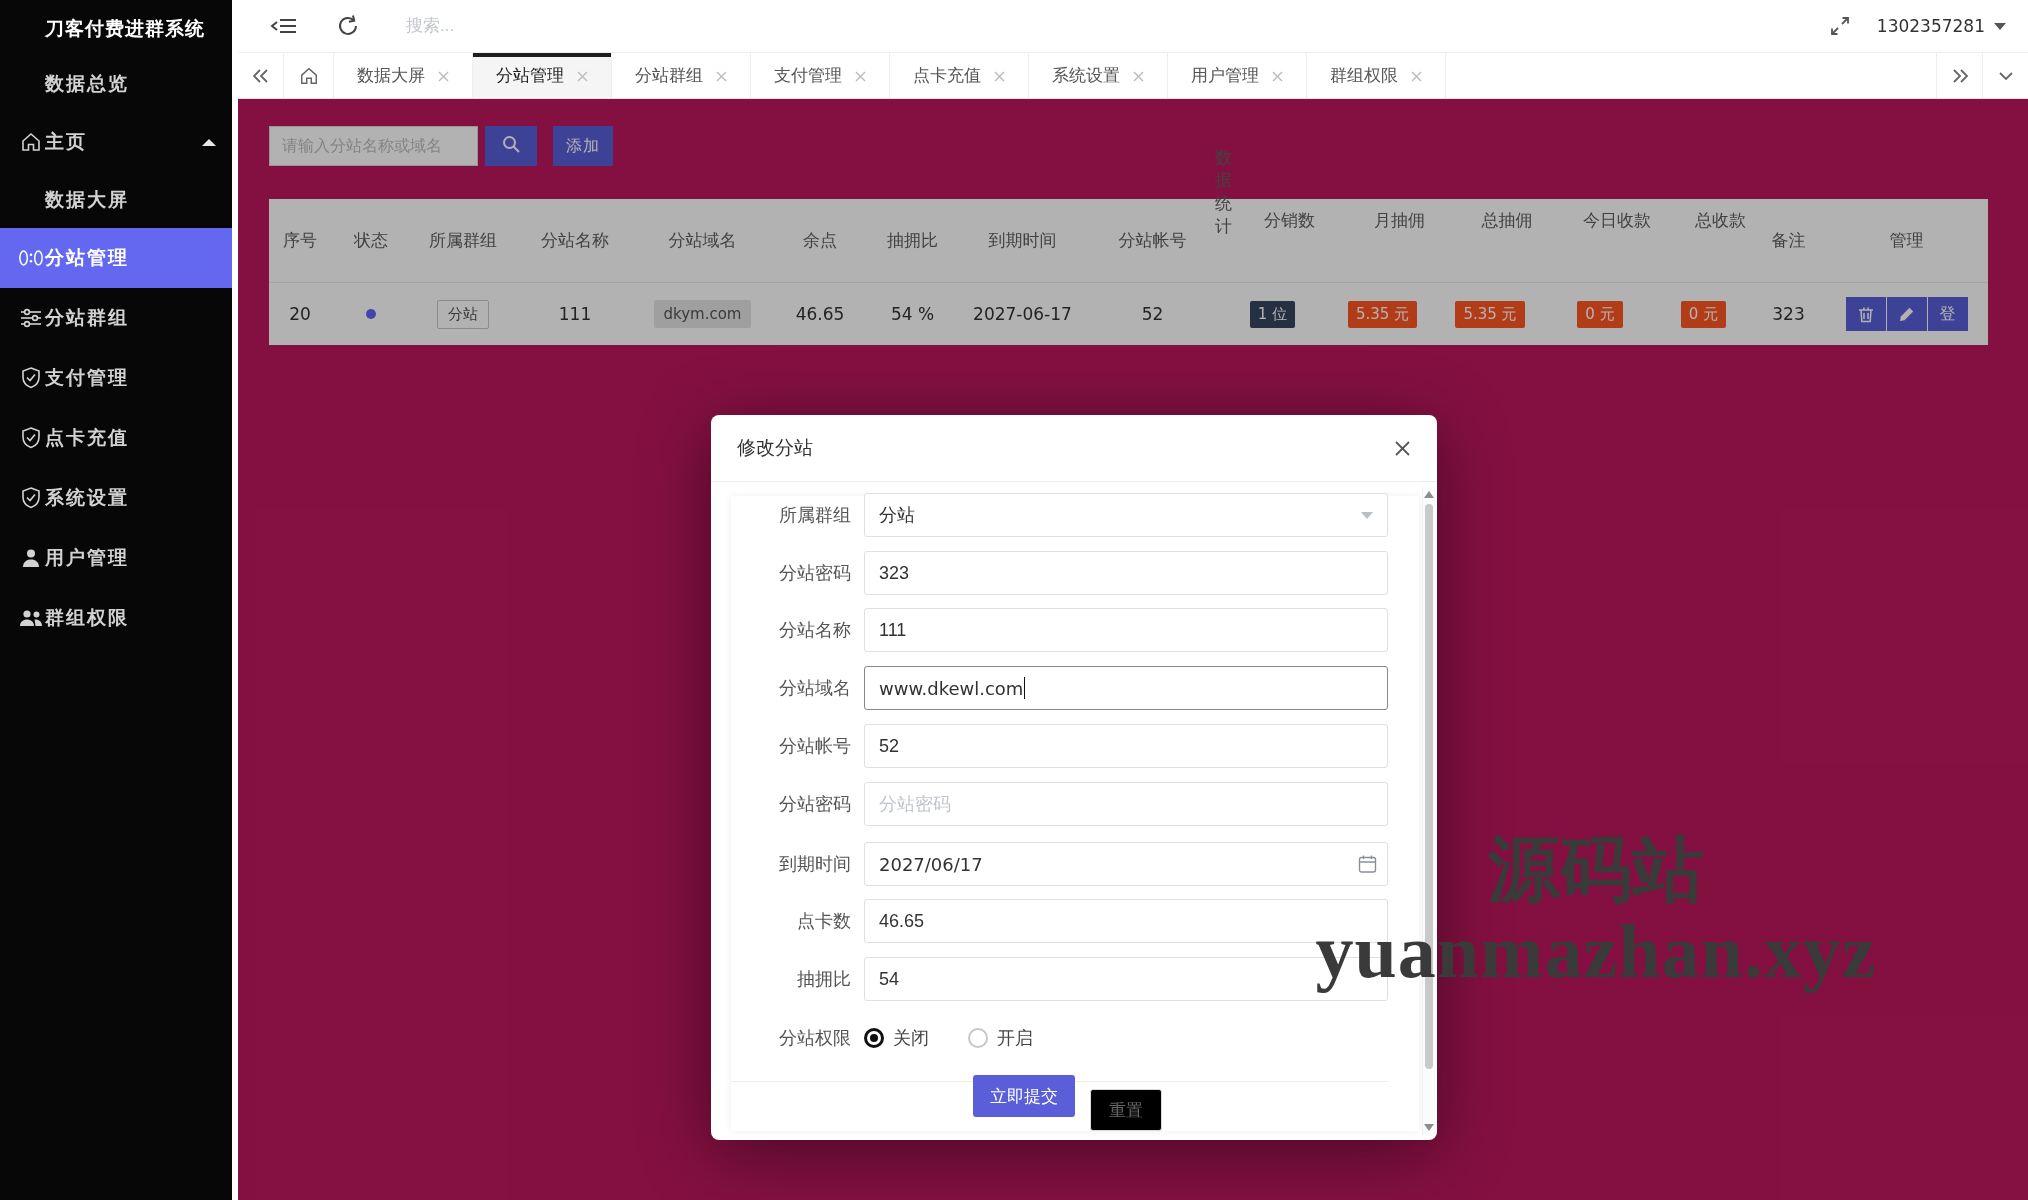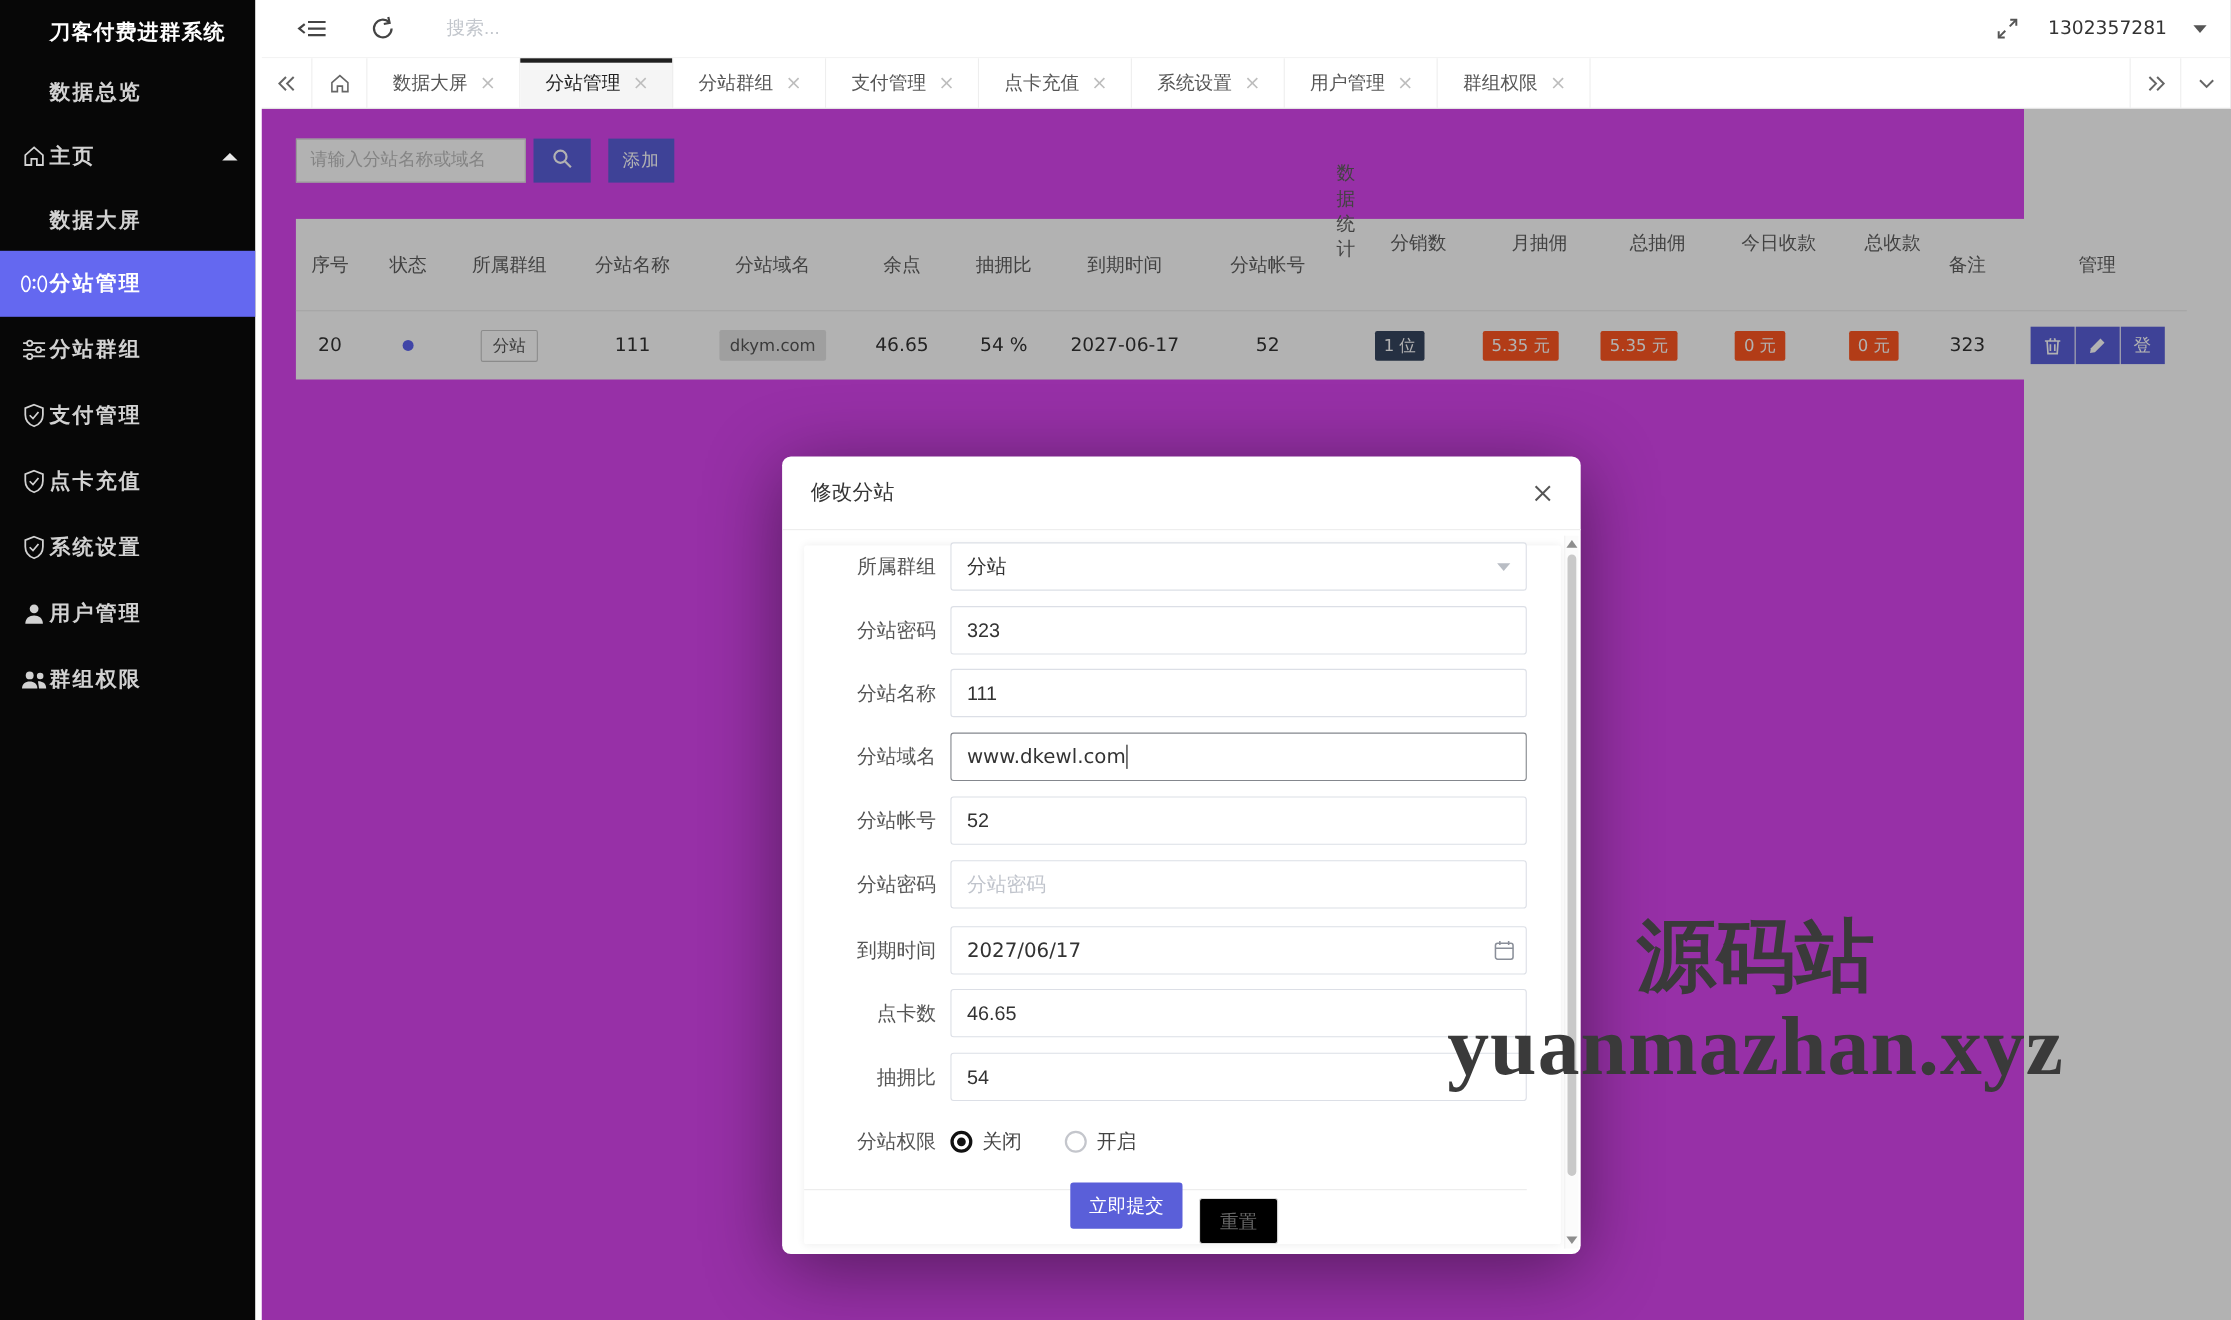--- a/index.html
+++ b/index.html
@@ -20,37 +20,37 @@
               border-left:7px solid transparent; border-right:7px solid transparent; border-bottom:7px solid #e8e8e8; }
 
   
   .topbar { position:absolute; left:238px; top:0; width:1790px; height:53px; background:#fff;
             border-bottom:1px solid #f0f0f0; display:flex; align-items:center; z-index:8; }
   .tb-ic { display:flex; align-items:center; justify-content:center; cursor:pointer; }
   .tb-fold { margin-left:32px; } .tb-refresh { margin-left:38px; }
   .tb-search { margin-left:46px; border:none; outline:none; font-size:17px; color:#555; width:300px; background:transparent; }
   .tb-search::placeholder { color:#c2c6cc; }
   .tb-right { margin-left:auto; display:flex; align-items:center; margin-right:22px; gap:26px; }
-  .tb-user { display:flex; align-items:center; gap:24px; font-size:17px; color:#333; cursor:pointer; }
+  .tb-user { display:flex; align-items:center; gap:9px; font-size:17px; color:#333; cursor:pointer; }
   .caret-dn { width:0; height:0; border-left:6px solid transparent; border-right:6px solid transparent; border-top:7px solid #555; }
 
   
   .tabbar { position:absolute; left:238px; top:53px; width:1790px; height:46px; background:#fff;
             border-bottom:1px solid #e2e2e2; display:flex; align-items:stretch; z-index:8; }
   .tbtn { width:46px; display:flex; align-items:center; justify-content:center; border-right:1px solid #eee; cursor:pointer; }
   .tbtn.rside { border-right:none; border-left:1px solid #eee; }
   .tab-home { width:50px; display:flex; align-items:center; justify-content:center; border-right:1px solid #eee; cursor:pointer; }
   .tab { position:relative; display:flex; align-items:center; gap:13px; padding:0 23px; border-right:1px solid #eee;
          font-size:17px; color:#555; cursor:pointer; white-space:nowrap; }
   .tab.active { background:#f5f5f5; color:#1f1f1f; }
   .tab.active::before { content:""; position:absolute; left:0; top:0; right:0; height:4px; background:#1f1f1f; }
   .tab-spacer { flex:1; }
 
   
-  .content { position:absolute; left:238px; top:99px; width:1602px; height:1101px; background:#d946ef; }
+  .content { position:absolute; left:238px; top:99px; width:1790px; height:1101px; background:#be185d; }
   .search-input { position:absolute; left:31px; top:27px; width:209px; height:40px; border:1px solid #d9d9d9;
                   background:#fff; padding:0 12px; font-size:16px; color:#333; outline:none; }
   .search-input::placeholder { color:#bdbdbd; }
   .btn { display:flex; align-items:center; justify-content:center; background:var(--accent,#5a5fd9); color:#fff;
          cursor:pointer; border:none; font-size:16px; }
   .search-btn { position:absolute; left:247px; top:27px; width:52px; height:40px; }
   .add-btn { position:absolute; left:315px; top:27px; width:60px; height:40px; letter-spacing:1px; }
 
   .table { position:absolute; left:31px; top:100px; width:1719px; height:146px; background:#fff; }
   .thead { height:83px; display:flex; color:#5f5f5f; font-size:17px; }

